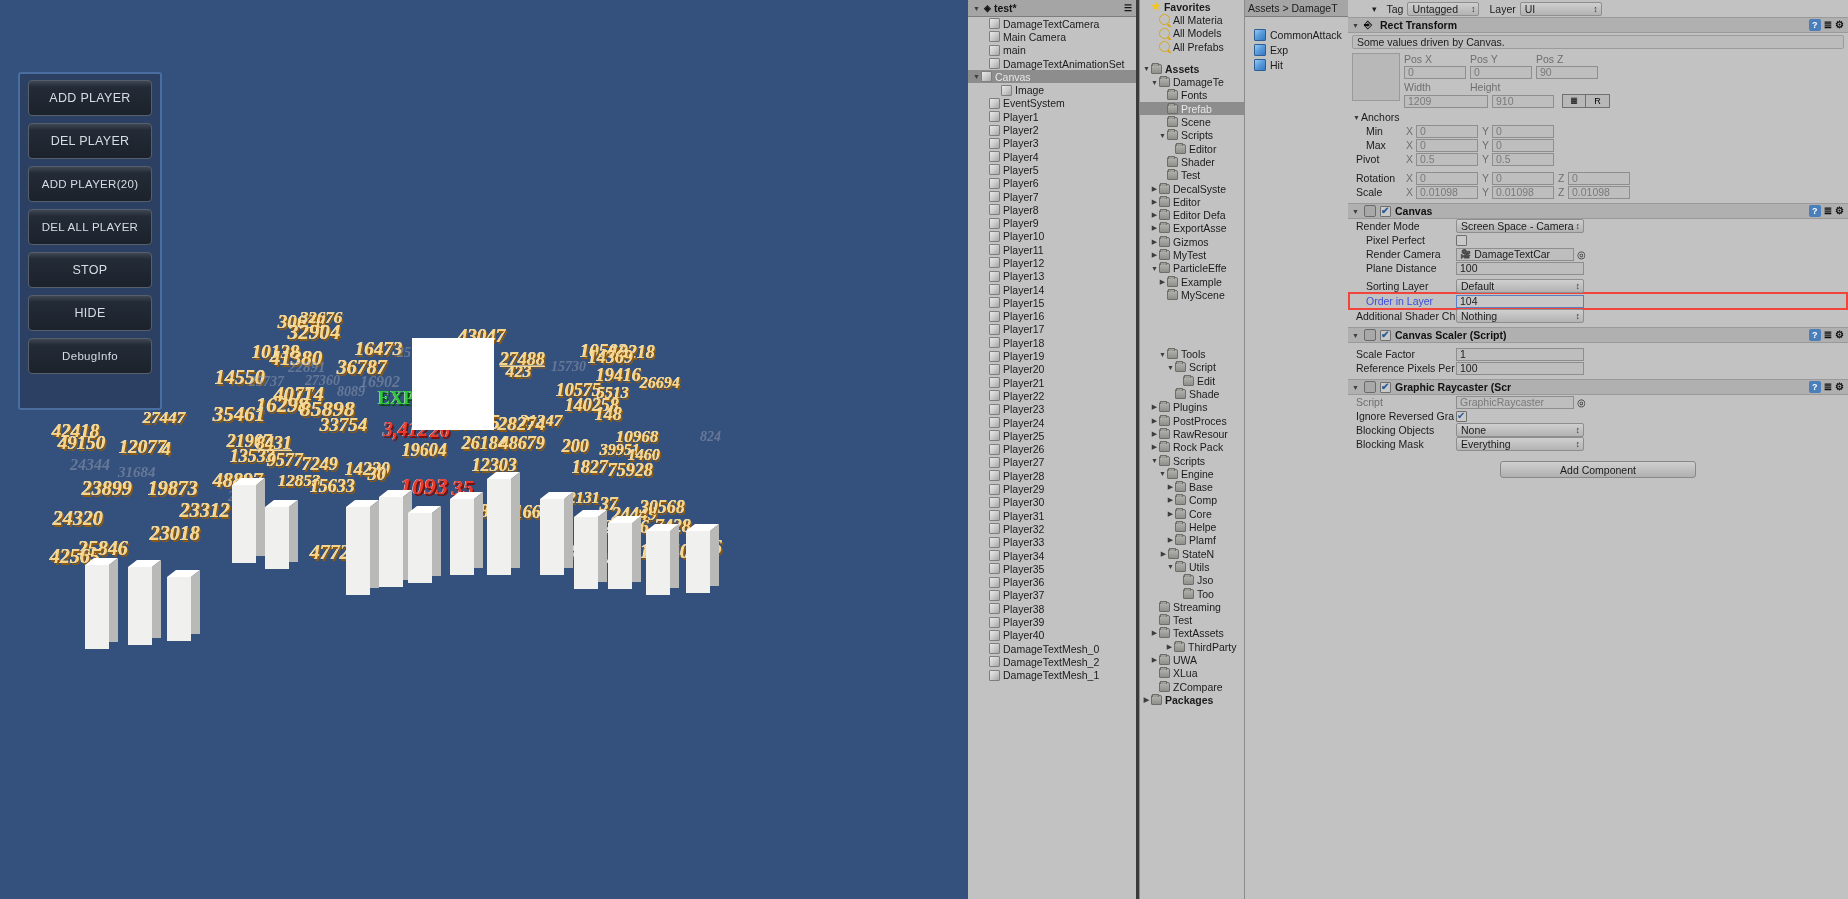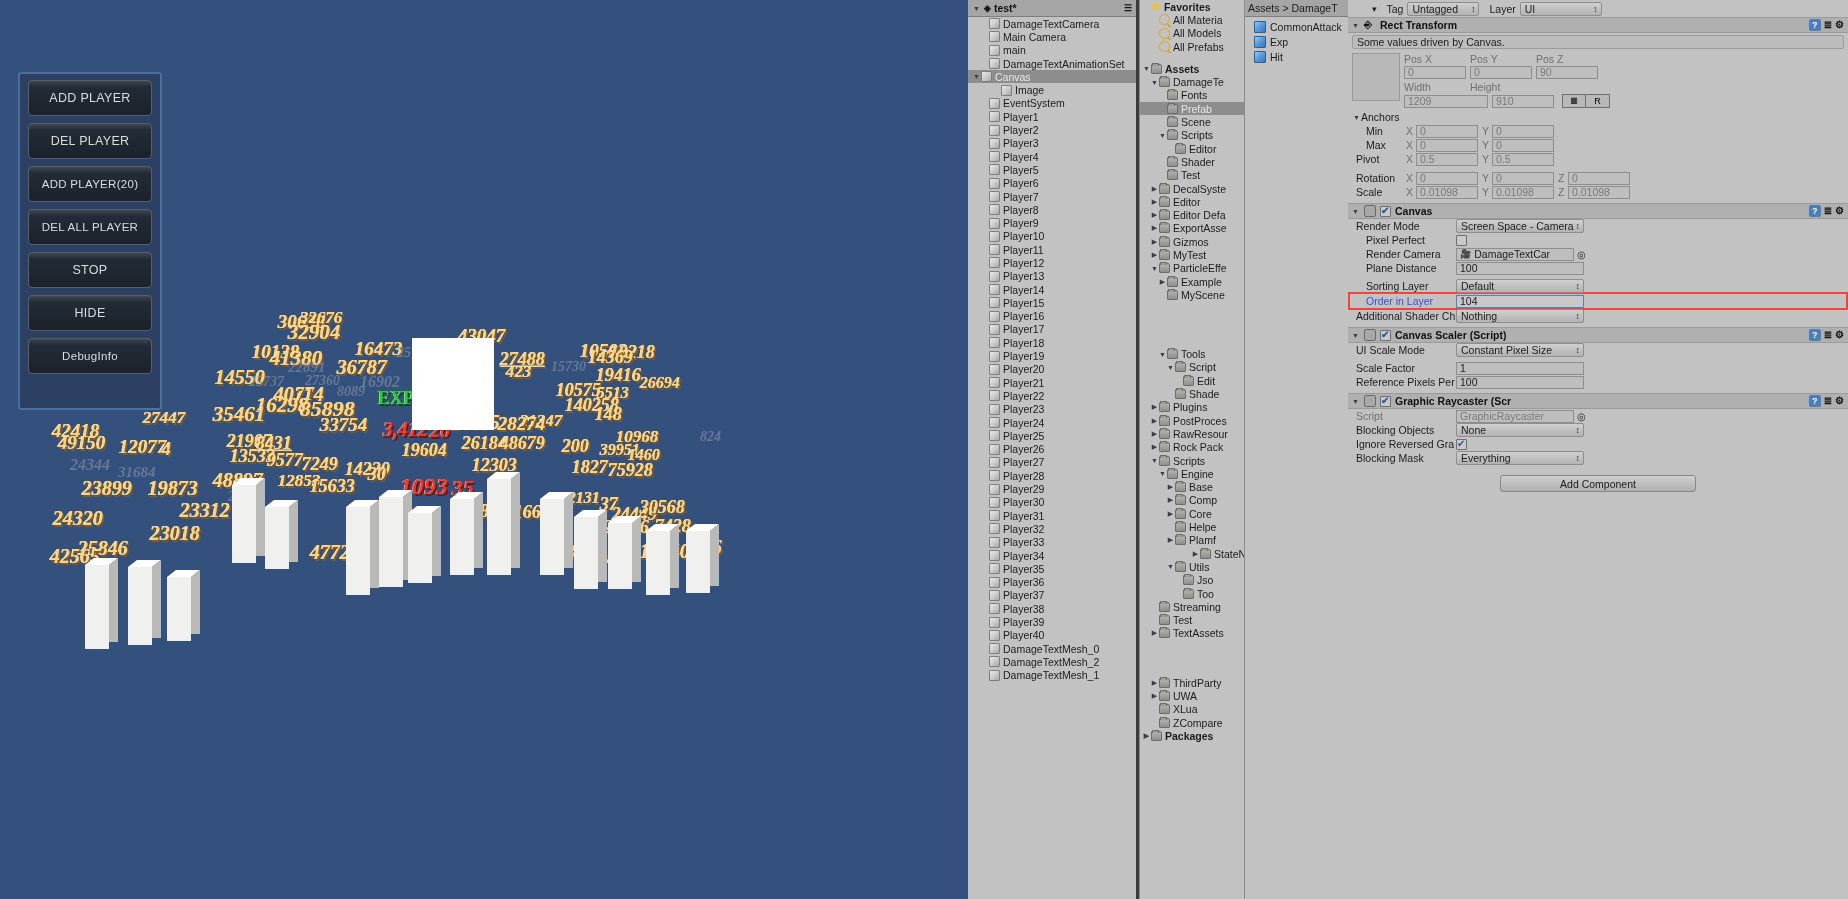--- a/index.html
+++ b/index.html
@@ -857,21 +857,21 @@
           <div class="p-row" style="padding-left: 26px;">
             <span class="tri hidden">▶</span>
             <span class="folder"></span>
             <span>Helpe</span>
           </div>
           <div class="p-row" style="padding-left: 26px;">
             <span class="tri">▶</span>
             <span class="folder"></span>
             <span>Plamf</span>
           </div>
-          <div class="p-row" style="padding-left: 19px; margin-left: 32px;">
+          <div class="p-row" style="padding-left: 19px;">
             <span class="tri">▶</span>
             <span class="folder"></span>
             <span>StateN</span>
           </div>
           <div class="p-row" style="padding-left: 26px;">
             <span class="tri">▼</span>
             <span class="folder"></span>
             <span>Utils</span>
           </div>
           <div class="p-row" style="padding-left: 34px;">
@@ -892,21 +892,21 @@
           <div class="p-row" style="padding-left: 10px;">
             <span class="tri hidden">▶</span>
             <span class="folder"></span>
             <span>Test</span>
           </div>
           <div class="p-row" style="padding-left: 10px;">
             <span class="tri">▶</span>
             <span class="folder"></span>
             <span>TextAssets</span>
           </div>
-          <div class="p-row" style="padding-left: 10px; margin-top: 36px;">
+          <div class="p-row" style="padding-left: 25px;">
             <span class="tri">▶</span>
             <span class="folder"></span>
             <span>ThirdParty</span>
           </div>
           <div class="p-row" style="padding-left: 10px;">
             <span class="tri">▶</span>
             <span class="folder"></span>
             <span>UWA</span>
           </div>
           <div class="p-row" style="padding-left: 10px;">
@@ -921,21 +921,21 @@
           </div>
           <div class="p-row bold" style="padding-left: 2px;">
             <span class="tri">▶</span>
             <span class="folder"></span>
             <span>Packages</span>
           </div>
         </div>
     </div>
     <div id="project-right">
         <div class="p-breadcrumb">Assets  &gt;  DamageT</div>
-      <div id="project-assets" style="padding-top: 2px;">
+      <div id="project-assets" style="padding-top: 10px;">
           <div class="p-asset-row">
             <span class="prefab-cube"></span>
             <span>CommonAttack</span>
           </div>
           <div class="p-asset-row">
             <span class="prefab-cube"></span>
             <span>Exp</span>
           </div>
           <div class="p-asset-row">
             <span class="prefab-cube"></span>
@@ -1090,24 +1090,20 @@
       <span class="tri">▼</span>
       <span class="icon-sq"></span>
       <span class="cb on"></span>
       <span>Canvas Scaler (Script)</span>
       <span style="margin-left:auto;display:flex;gap:3px;padding-right:4px;">
         <span class="icon-help">?</span>
         <span style="font-size:10px;">≣</span>
         <span style="font-size:10px;">⚙</span>
       </span>
     </div>
-    <div class="i-row">
-      <span class="i-label" style="width:104px;padding-left:4px;">UI Scale Mode</span>
-      <div class="dropdown" style="width:128px;">Constant Pixel Size</div>
-    </div>
     <div style="height:4px;"></div>
     <div class="i-row">
       <span class="i-label" style="width:104px;padding-left:4px;">Scale Factor</span>
       <div class="field" style="width:128px;">1</div>
     </div>
     <div class="i-row">
       <span class="i-label" style="width:104px;padding-left:4px;overflow:hidden;white-space:nowrap;">Reference Pixels Per</span>
       <div class="field" style="width:128px;">100</div>
     </div>
 
@@ -1121,28 +1117,28 @@
         <span style="font-size:10px;">≣</span>
         <span style="font-size:10px;">⚙</span>
       </span>
     </div>
     <div class="i-row">
       <span class="i-label dim" style="width:104px;padding-left:4px;">Script</span>
       <div class="field dim" style="width:118px;">GraphicRaycaster</div>
       <span style="margin-left:3px;font-size:10px;">◎</span>
     </div>
     <div class="i-row">
+      <span class="i-label" style="width:104px;padding-left:4px;overflow:hidden;white-space:nowrap;">Ignore Reversed Gra</span>
+      <span class="cb on"></span>
+    </div>
+    <div class="i-row">
       <span class="i-label" style="width:104px;padding-left:4px;">Blocking Objects</span>
       <div class="dropdown" style="width:128px;">None</div>
     </div>
     <div class="i-row">
-      <span class="i-label" style="width:104px;padding-left:4px;overflow:hidden;white-space:nowrap;">Ignore Reversed Gra</span>
-      <span class="cb on"></span>
-    </div>
-    <div class="i-row">
       <span class="i-label" style="width:104px;padding-left:4px;">Blocking Mask</span>
       <div class="dropdown" style="width:128px;">Everything</div>
     </div>
 
     <button class="btn-addcomp">Add Component</button>
   </div>
 
 </div>
 
 </body></html>

